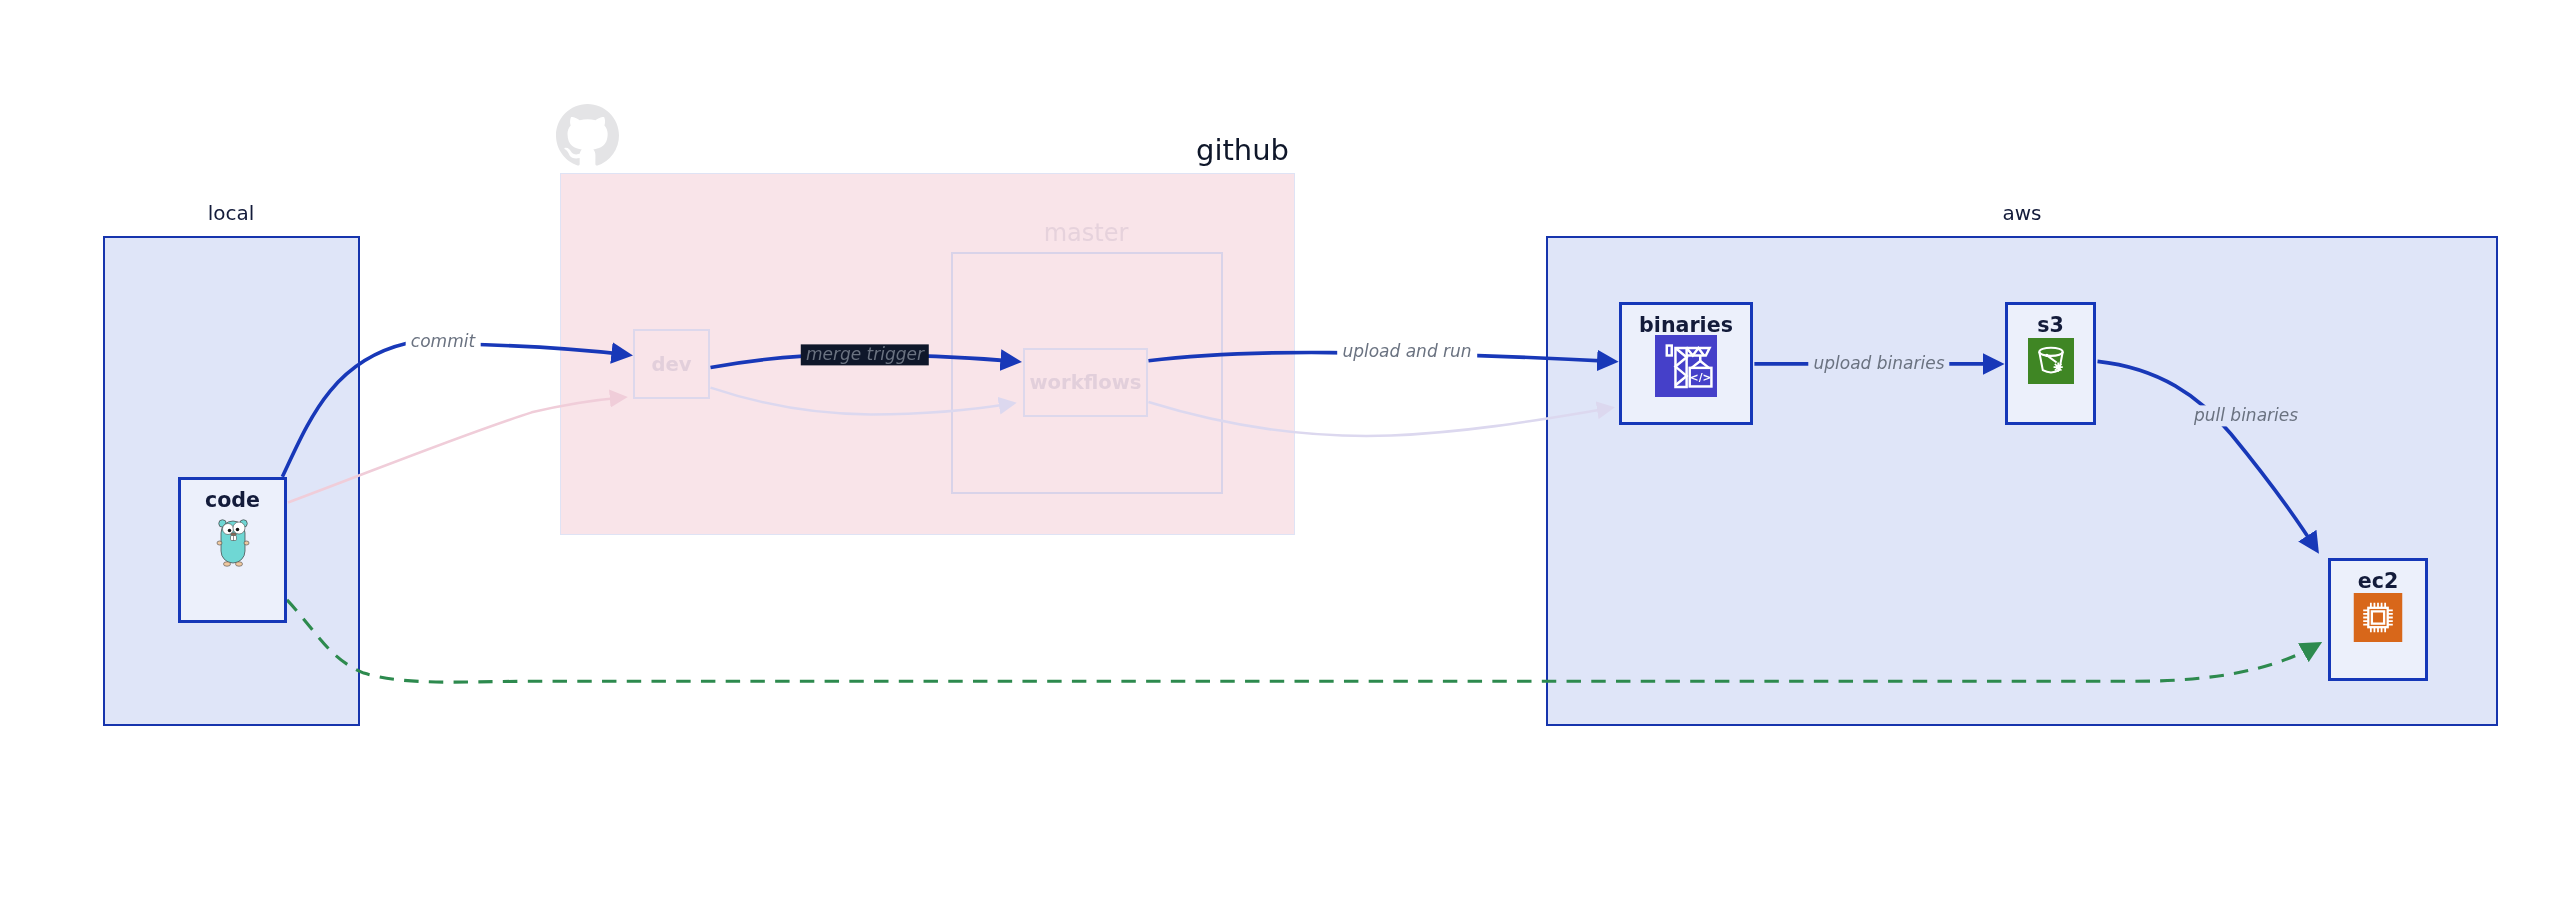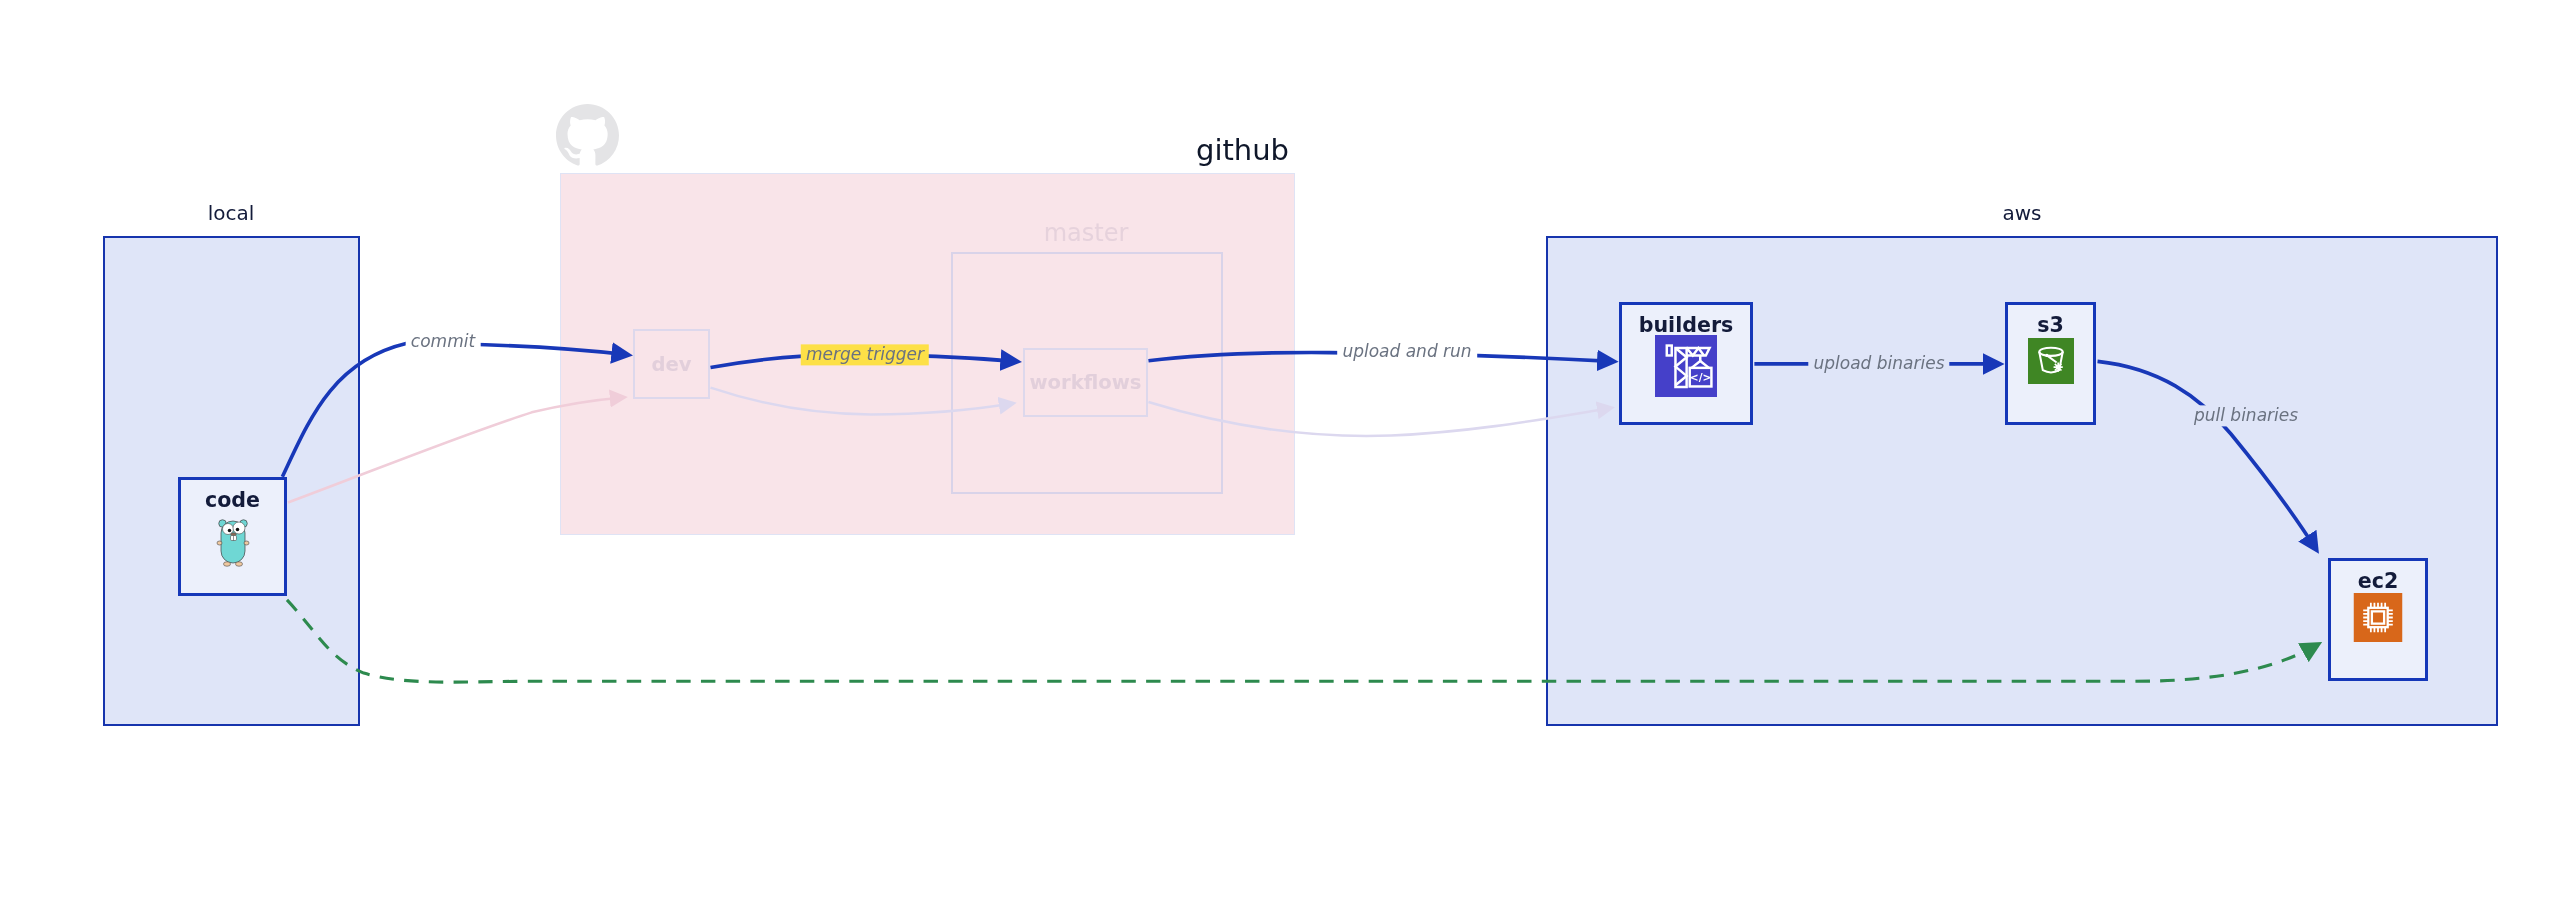--- a/index.html
+++ b/index.html
@@ -24,21 +24,21 @@
   .node-faded-label{font-weight:bold;font-size:19.6px;color:#e2cfdb;}
   .icon-tile{position:absolute;left:50%;transform:translateX(-50%);display:block;}
 
   
   .edges{position:absolute;left:0;top:0;pointer-events:none;}
 
   
   .edge-label{position:absolute;transform:translate(-50%,-50%);font-style:italic;font-size:17px;
               color:#6a7280;padding:0 5.2px;white-space:nowrap;line-height:1.25;}
   .bg-white{background:#ffffff;margin-left:24px;}
-  .bg-pink{background:#fde047;}
+  .bg-pink{background:#0f172a;}
   .bg-lav{background:#dfe5f8;}
 
   
   .diagram-title{position:absolute;transform:translateX(-50%);font-size:41px;color:#101733;
                  text-decoration:underline;text-decoration-thickness:3.6px;text-underline-offset:6.2px;white-space:nowrap;}
 </style>
 </head>
 <body>
 
 <div class="canvas">
@@ -73,21 +73,21 @@
 
     <path d="M 548 925 C 600 815 645 700 790 666 C 980 667 1120 677 1216 688" fill="none" stroke="#1838b8" stroke-width="7" marker-end="url(#arrow-blue)"></path>
     <path d="M 1379 713 C 1460 698 1540 689 1640 688 C 1760 687 1875 693 1971 701" fill="none" stroke="#1838b8" stroke-width="7" marker-end="url(#arrow-blue)"></path>
     <path d="M 2229 700 C 2340 686 2450 683 2580 684 C 2770 686 2960 692 3129 701" fill="none" stroke="#1838b8" stroke-width="7" marker-end="url(#arrow-blue)"></path>
     <path d="M 3405 706 L 3878 706" fill="none" stroke="#1838b8" stroke-width="7" marker-end="url(#arrow-blue)"></path>
     <path d="M 4071 701 C 4190 714 4268 768 4330 842 C 4398 925 4452 998 4494 1064" fill="none" stroke="#1838b8" stroke-width="7" marker-end="url(#arrow-blue)"></path>
 
     <path d="M 557 1164 C 615 1226 638 1278 706 1306 C 790 1331 900 1322 1020 1322 L 4140 1322 C 4290 1322 4408 1302 4496 1252" fill="none" stroke="#2d8a4e" stroke-width="6" stroke-dasharray="28 20" marker-end="url(#arrow-green)"></path>
   </svg>
 
-  <div class="node" style="left:178px;top:477px;width:109px;height:119px;border-width:3.6px;">
+  <div class="node" style="left:178px;top:477px;width:109px;height:146px;border-width:3.6px;">
     <span class="node-label">code</span>
     <svg class="icon-tile" style="top:37px;" width="36" height="50" viewBox="0 0 72 100">
       <circle cx="15" cy="13" r="7.5" fill="#6fd7d4" stroke="#4a4a4a" stroke-width="1.5"></circle>
       <circle cx="57" cy="13" r="7.5" fill="#6fd7d4" stroke="#4a4a4a" stroke-width="1.5"></circle>
       <rect x="12" y="8" width="48" height="84" rx="24" fill="#6fd7d4" stroke="#4a4a4a" stroke-width="1.5"></rect>
       <ellipse cx="9" cy="52" rx="5" ry="4" fill="#efc89f" stroke="#4a4a4a" stroke-width="1.2"></ellipse>
       <ellipse cx="63" cy="52" rx="5" ry="4" fill="#efc89f" stroke="#4a4a4a" stroke-width="1.2"></ellipse>
       <circle cx="26" cy="24" r="11" fill="#ffffff" stroke="#4a4a4a" stroke-width="1.2"></circle>
       <circle cx="48" cy="22" r="12" fill="#ffffff" stroke="#4a4a4a" stroke-width="1.2"></circle>
       <circle cx="29" cy="27" r="3.5" fill="#111111"></circle>
@@ -102,21 +102,21 @@
 
   <div class="node-faded" style="left:633px;top:329px;width:77px;height:70px;">
     <span class="node-faded-label">dev</span>
   </div>
 
   <div class="node-faded" style="left:1023px;top:348px;width:125px;height:69px;">
     <span class="node-faded-label">workflows</span>
   </div>
 
   <div class="node" style="left:1619px;top:302px;width:134px;height:123px;">
-    <span class="node-label">builders</span>
+    <span class="node-label">binaries</span>
     <svg class="icon-tile" style="top:30px;" width="62" height="62" viewBox="0 0 100 100">
       <rect x="0" y="0" width="100" height="100" fill="#4540c9"></rect>
       <g stroke="#ffffff" stroke-width="4" fill="none">
         <rect x="19" y="17" width="8" height="16"></rect>
         <path d="M33 21 H51 V84 H33 Z"></path>
         <path d="M33 21 L51 36 L33 51 L51 66 L33 81"></path>
         <path d="M51 21 H88 L82 33 H51"></path>
         <path d="M51 21 L61 33 L70 21 L79 33"></path>
         <line x1="73" y1="33" x2="73" y2="42"></line>
         <path d="M73 42 L59 53 M73 42 L87 53"></path>

